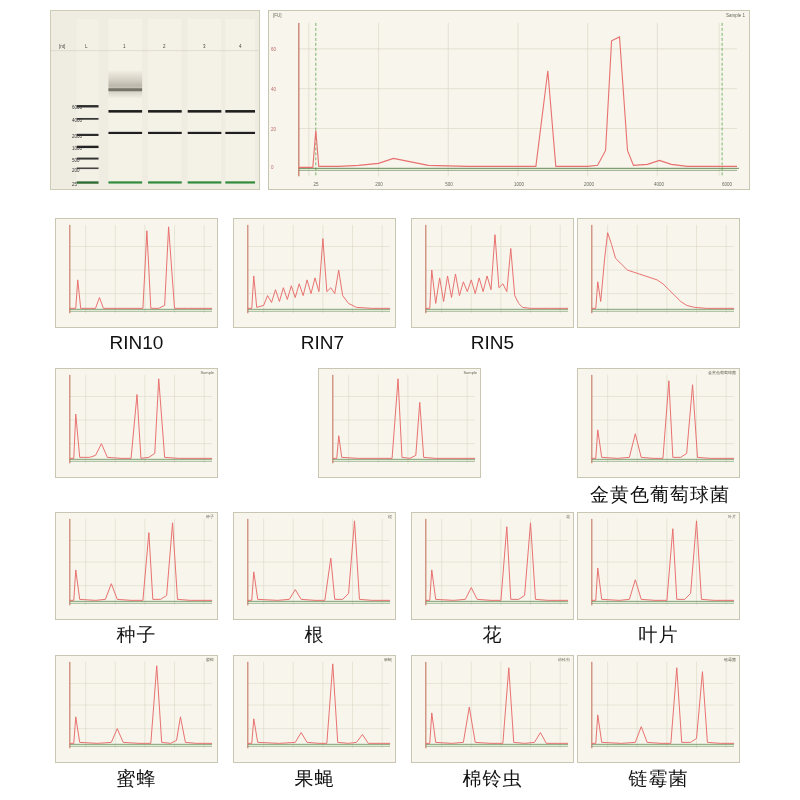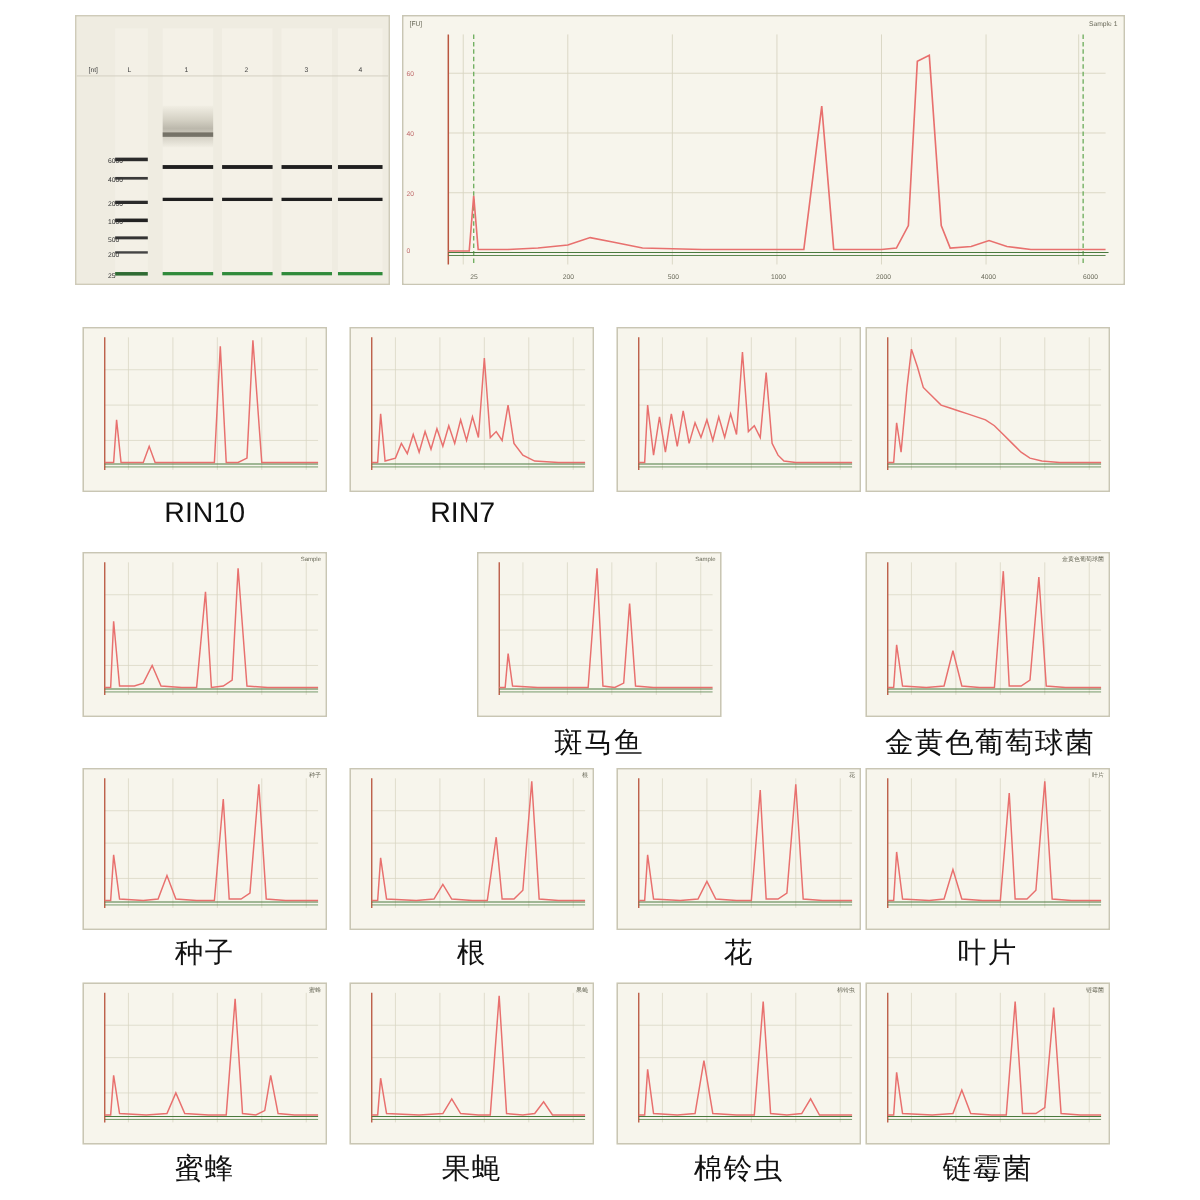--- a/index.html
+++ b/index.html
@@ -226,21 +226,21 @@
         <line x1="14" y1="76" x2="158" y2="76"></line>
       </g>
       <line x1="14" y1="6" x2="14" y2="96" stroke="#b9563f" stroke-width="0.9"></line>
       <line x1="14" y1="92" x2="158" y2="92" stroke="#4a7a3e" stroke-width="0.7"></line>
       <path d="M14,91 L18,91 L20,58 L23,90 L30,88 L34,78 L38,85 L42,72 L46,84 L50,70 L54,82 L58,68 L62,80
                L66,66 L70,78 L74,62 L78,76 L82,60 L86,74 L90,20 L94,74 L98,70 L102,76 L106,52 L110,78
                L116,86 L124,90 L140,91 L158,91" fill="none" stroke="#e8706e" stroke-width="1"></path>
       <path d="M14,94 L158,94" stroke="#4a7a3e" stroke-width="0.5" fill="none"></path>
     </svg>
   </div>
-  <div class="caption" style="left:227px;top:332px;width:163px;">RIN7</div>
+  <div class="caption" style="left:241px;top:332px;width:163px;">RIN7</div>
 
   <div class="panel" style="left:411px;top:218px;width:163px;height:110px;">
     <svg viewBox="0 0 163 110" preserveAspectRatio="none">
       <rect width="163" height="110" fill="#f7f5ec"></rect>
       <g stroke="#d8d5c2" stroke-width="0.5">
         <line x1="30" y1="6" x2="30" y2="96"></line>
           <line x1="60" y1="6" x2="60" y2="96"></line>
         <line x1="90" y1="6" x2="90" y2="96"></line>
           <line x1="120" y1="6" x2="120" y2="96"></line>
         <line x1="150" y1="6" x2="150" y2="96"></line>
@@ -249,20 +249,21 @@
         <line x1="14" y1="76" x2="158" y2="76"></line>
       </g>
       <line x1="14" y1="6" x2="14" y2="96" stroke="#b9563f" stroke-width="0.9"></line>
       <line x1="14" y1="92" x2="158" y2="92" stroke="#4a7a3e" stroke-width="0.7"></line>
       <path d="M14,91 L18,91 L20,52 L24,86 L28,60 L32,84 L36,58 L40,80 L44,56 L48,78 L52,64 L56,74
                L60,62 L64,76 L68,60 L72,74 L76,58 L80,72 L84,16 L88,70 L92,66 L96,74 L100,30 L104,78
                L108,86 L112,90 L120,91 L140,91 L158,91" fill="none" stroke="#e8706e" stroke-width="1"></path>
       <path d="M14,94 L158,94" stroke="#4a7a3e" stroke-width="0.5" fill="none"></path>
     </svg>
   </div>
+  <div class="caption" style="left:411px;top:332px;width:163px;">RIN5</div>
 
   <div class="panel" style="left:577px;top:218px;width:163px;height:110px;">
     <svg viewBox="0 0 163 110" preserveAspectRatio="none">
       <rect width="163" height="110" fill="#f7f5ec"></rect>
       <g stroke="#d8d5c2" stroke-width="0.5">
         <line x1="30" y1="6" x2="30" y2="96"></line>
           <line x1="60" y1="6" x2="60" y2="96"></line>
         <line x1="90" y1="6" x2="90" y2="96"></line>
           <line x1="120" y1="6" x2="120" y2="96"></line>
         <line x1="150" y1="6" x2="150" y2="96"></line>
@@ -314,21 +315,20 @@
         <line x1="14" y1="76" x2="158" y2="76"></line>
       </g>
       <line x1="14" y1="6" x2="14" y2="96" stroke="#b9563f" stroke-width="0.9"></line>
       <line x1="14" y1="92" x2="158" y2="92" stroke="#4a7a3e" stroke-width="0.7"></line>
       <path d="M14,91 L18,91 L20,68 L23,90 L40,91 L60,91 L74,91 L80,10 L84,90 L92,91 L98,88 L102,34 L106,90
                L118,91 L140,91 L158,91" fill="none" stroke="#e8706e" stroke-width="1"></path>
       <path d="M14,94 L158,94" stroke="#4a7a3e" stroke-width="0.5" fill="none"></path>
     </svg>
     <span class="corner-label">Sample</span>
   </div>
-  <div class="caption cn" style="left:318px;top:482px;width:163px;">斑马鱼</div>
 
   <div class="panel" style="left:577px;top:368px;width:163px;height:110px;">
     <svg viewBox="0 0 163 110" preserveAspectRatio="none">
       <rect width="163" height="110" fill="#f7f5ec"></rect>
       <g stroke="#d8d5c2" stroke-width="0.5">
         <line x1="30" y1="6" x2="30" y2="96"></line>
           <line x1="60" y1="6" x2="60" y2="96"></line>
         <line x1="90" y1="6" x2="90" y2="96"></line>
           <line x1="120" y1="6" x2="120" y2="96"></line>
         <line x1="150" y1="6" x2="150" y2="96"></line>

